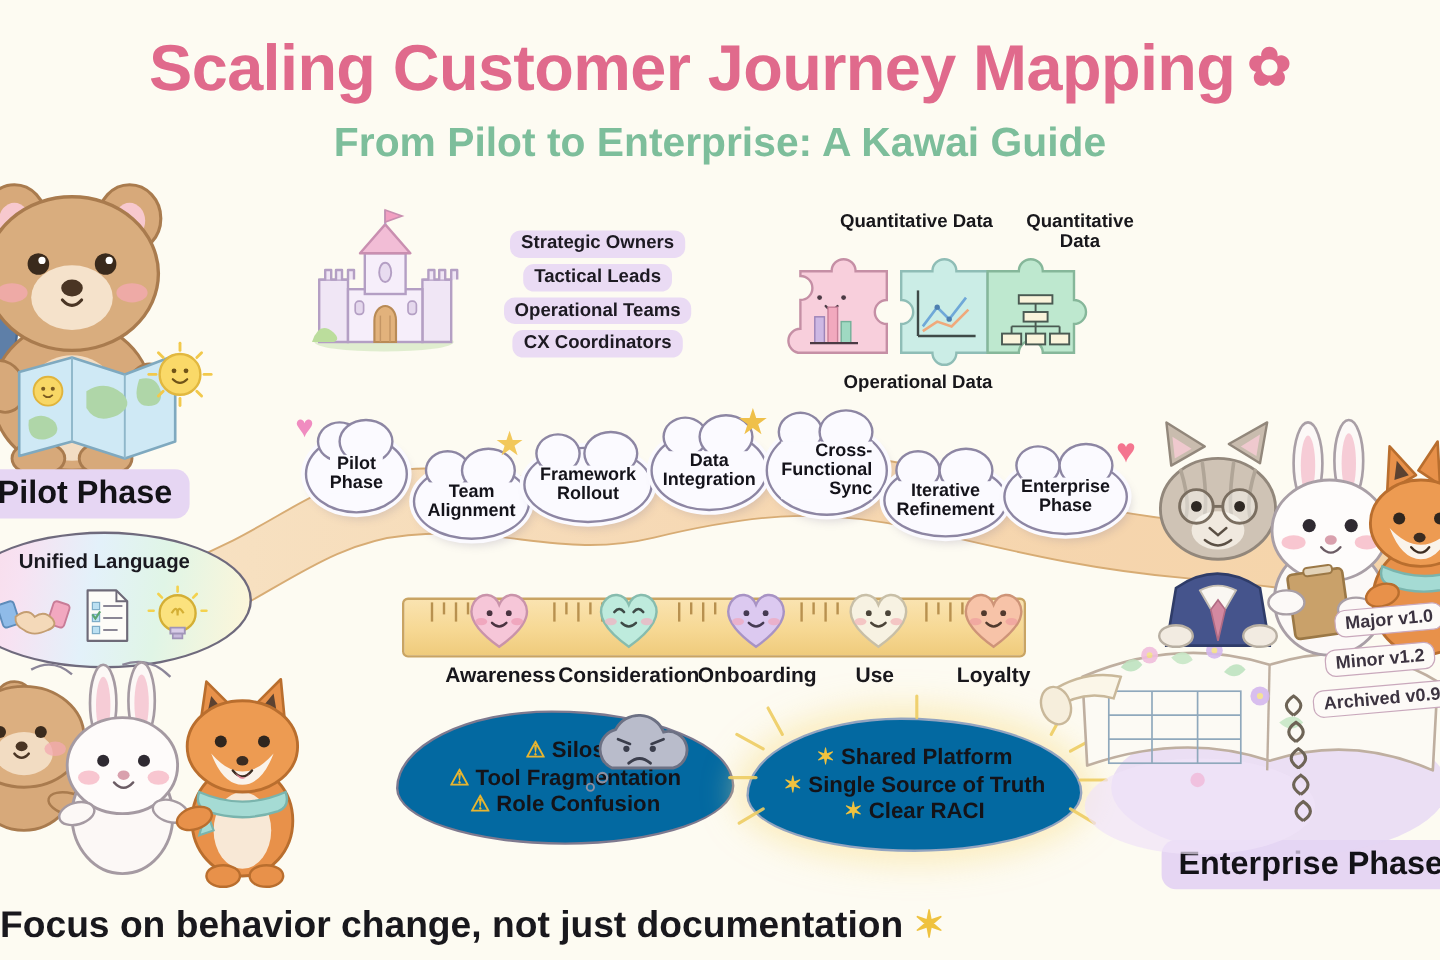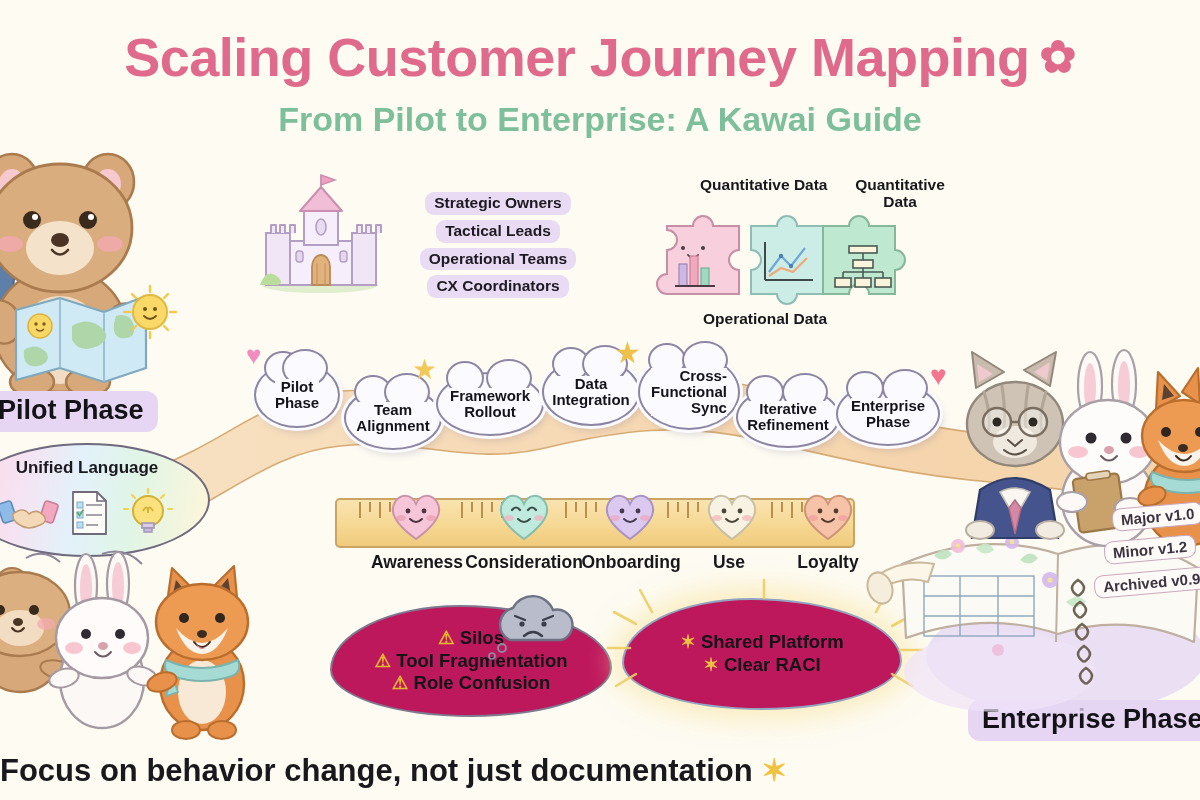--- a/index.html
+++ b/index.html
@@ -123,26 +123,26 @@
   }
 
   
   .bigcloud {
     position: absolute;
     border-radius: 46% 54% 50% 50% / 58% 56% 44% 42%;
     display: flex; flex-direction: column; align-items: center; justify-content: center;
     text-align: center;
   }
   .risk-cloud {
-    left: 330px; top: 605px; width: 282px; height: 112px;
-    background: #be185d; border: 2.4px solid #7e798f;
+    left: 330px; top: 592px; width: 282px; height: 112px;
+    background: #0369a1; border: 2.4px solid #7e798f;
   }
   .sol-cloud {
     left: 622px; top: 598px; width: 280px; height: 112px;
-    background: #be185d; border: 2.4px solid #93A4C0;
+    background: #0369a1; border: 2.4px solid #93A4C0;
     box-shadow: 0 0 26px 10px rgba(250,226,150,.55);
   }
   .cloud-line { font-size: 18.5px; font-weight: 700; color: #141318; line-height: 1.24; white-space: nowrap; }
   .warn { color: #E8B530; }
 
   
   .footer {
     position: absolute; left: 0; top: 752px; width: 1200px; text-align: left;
     font-size: 31px; font-weight: 700; color: #19181d; white-space: nowrap;
   }
@@ -507,20 +507,24 @@
     <circle cx="8" cy="60" r="3" fill="none" stroke="#8B8FA2" stroke-width="1.6"></circle>
   </svg>
 
   <div class="bigcloud sol-cloud">
     <div class="cloud-line">
       <span style="color:#EFC23F">✶</span>
       <span>Shared Platform</span>
     </div>
     <div class="cloud-line">
       <span style="color:#EFC23F">✶</span>
+      <span>Single Source of Truth</span>
+    </div>
+    <div class="cloud-line">
+      <span style="color:#EFC23F">✶</span>
       <span>Clear RACI</span>
     </div>
   </div>
   <svg style="position:absolute;left:600px;top:578px;pointer-events:none" width="330" height="150">
     <g stroke="#EECD63" stroke-width="2.6" stroke-linecap="round" opacity="0.9">
       <line x1="40" y1="12" x2="52" y2="34"></line>
         <line x1="14" y1="34" x2="36" y2="46"></line>
       <line x1="8" y1="70" x2="30" y2="70"></line>
         <line x1="16" y1="108" x2="36" y2="96"></line>
       <line x1="288" y1="12" x2="276" y2="34"></line>

